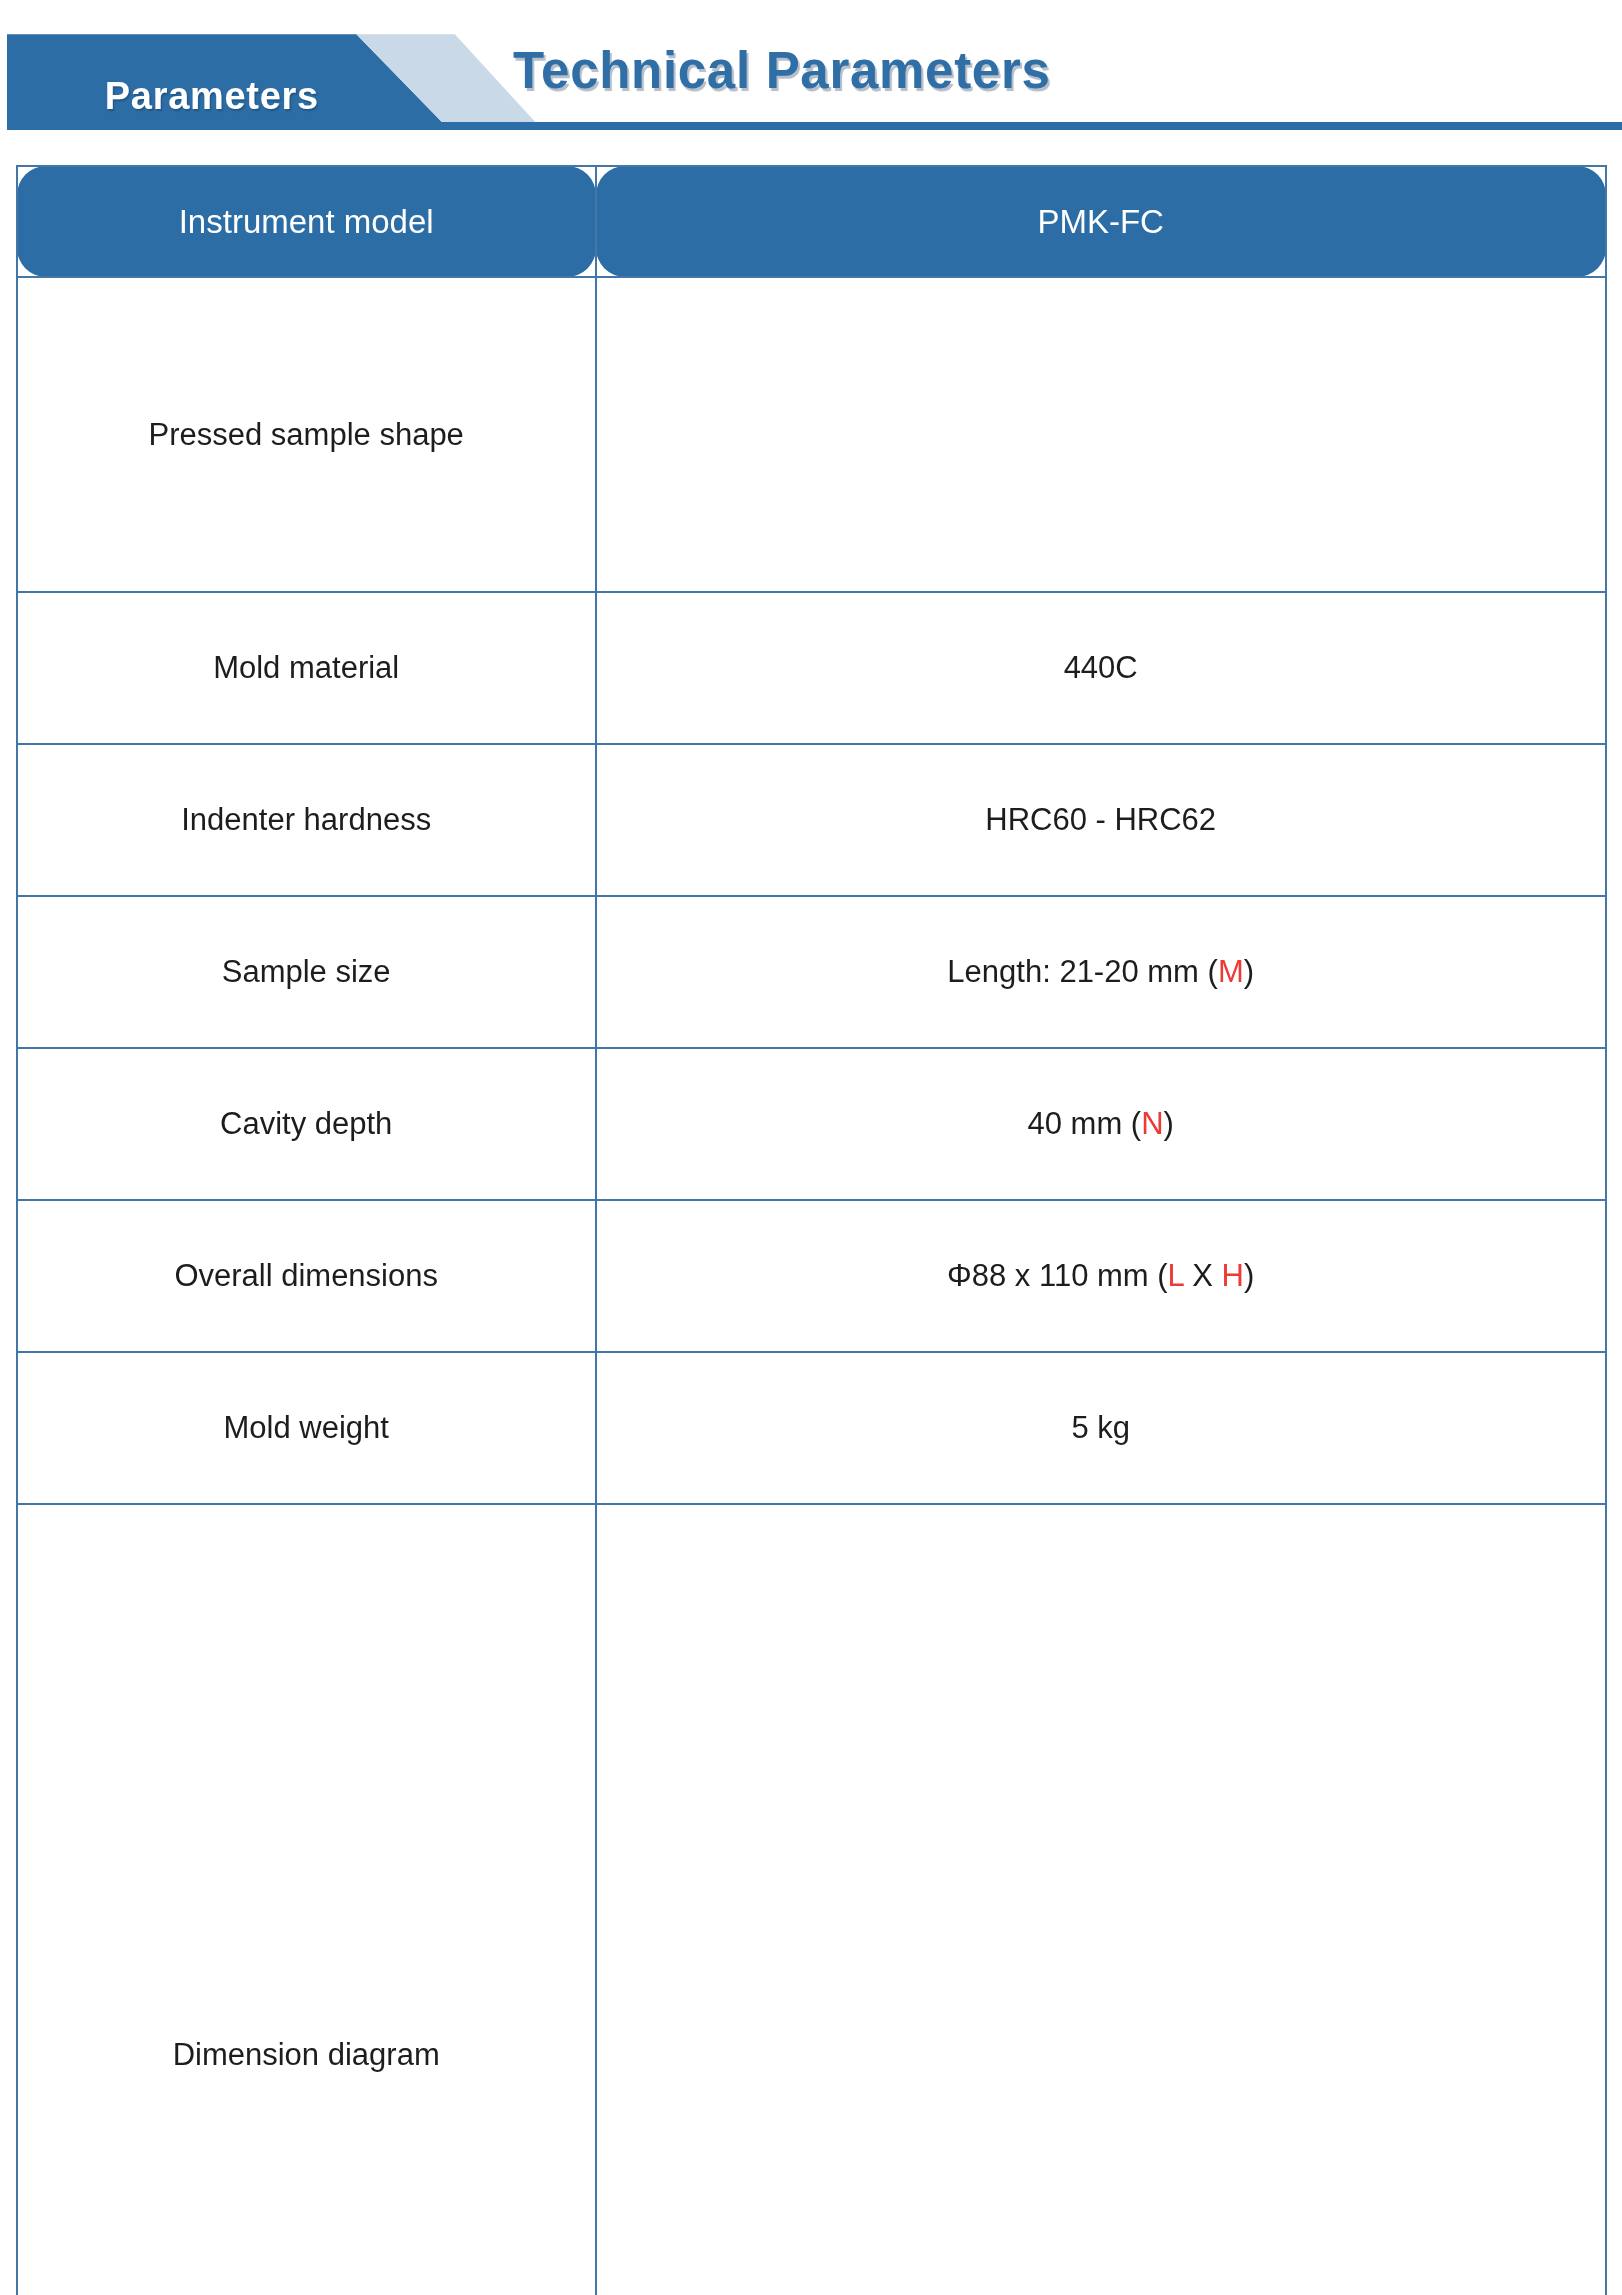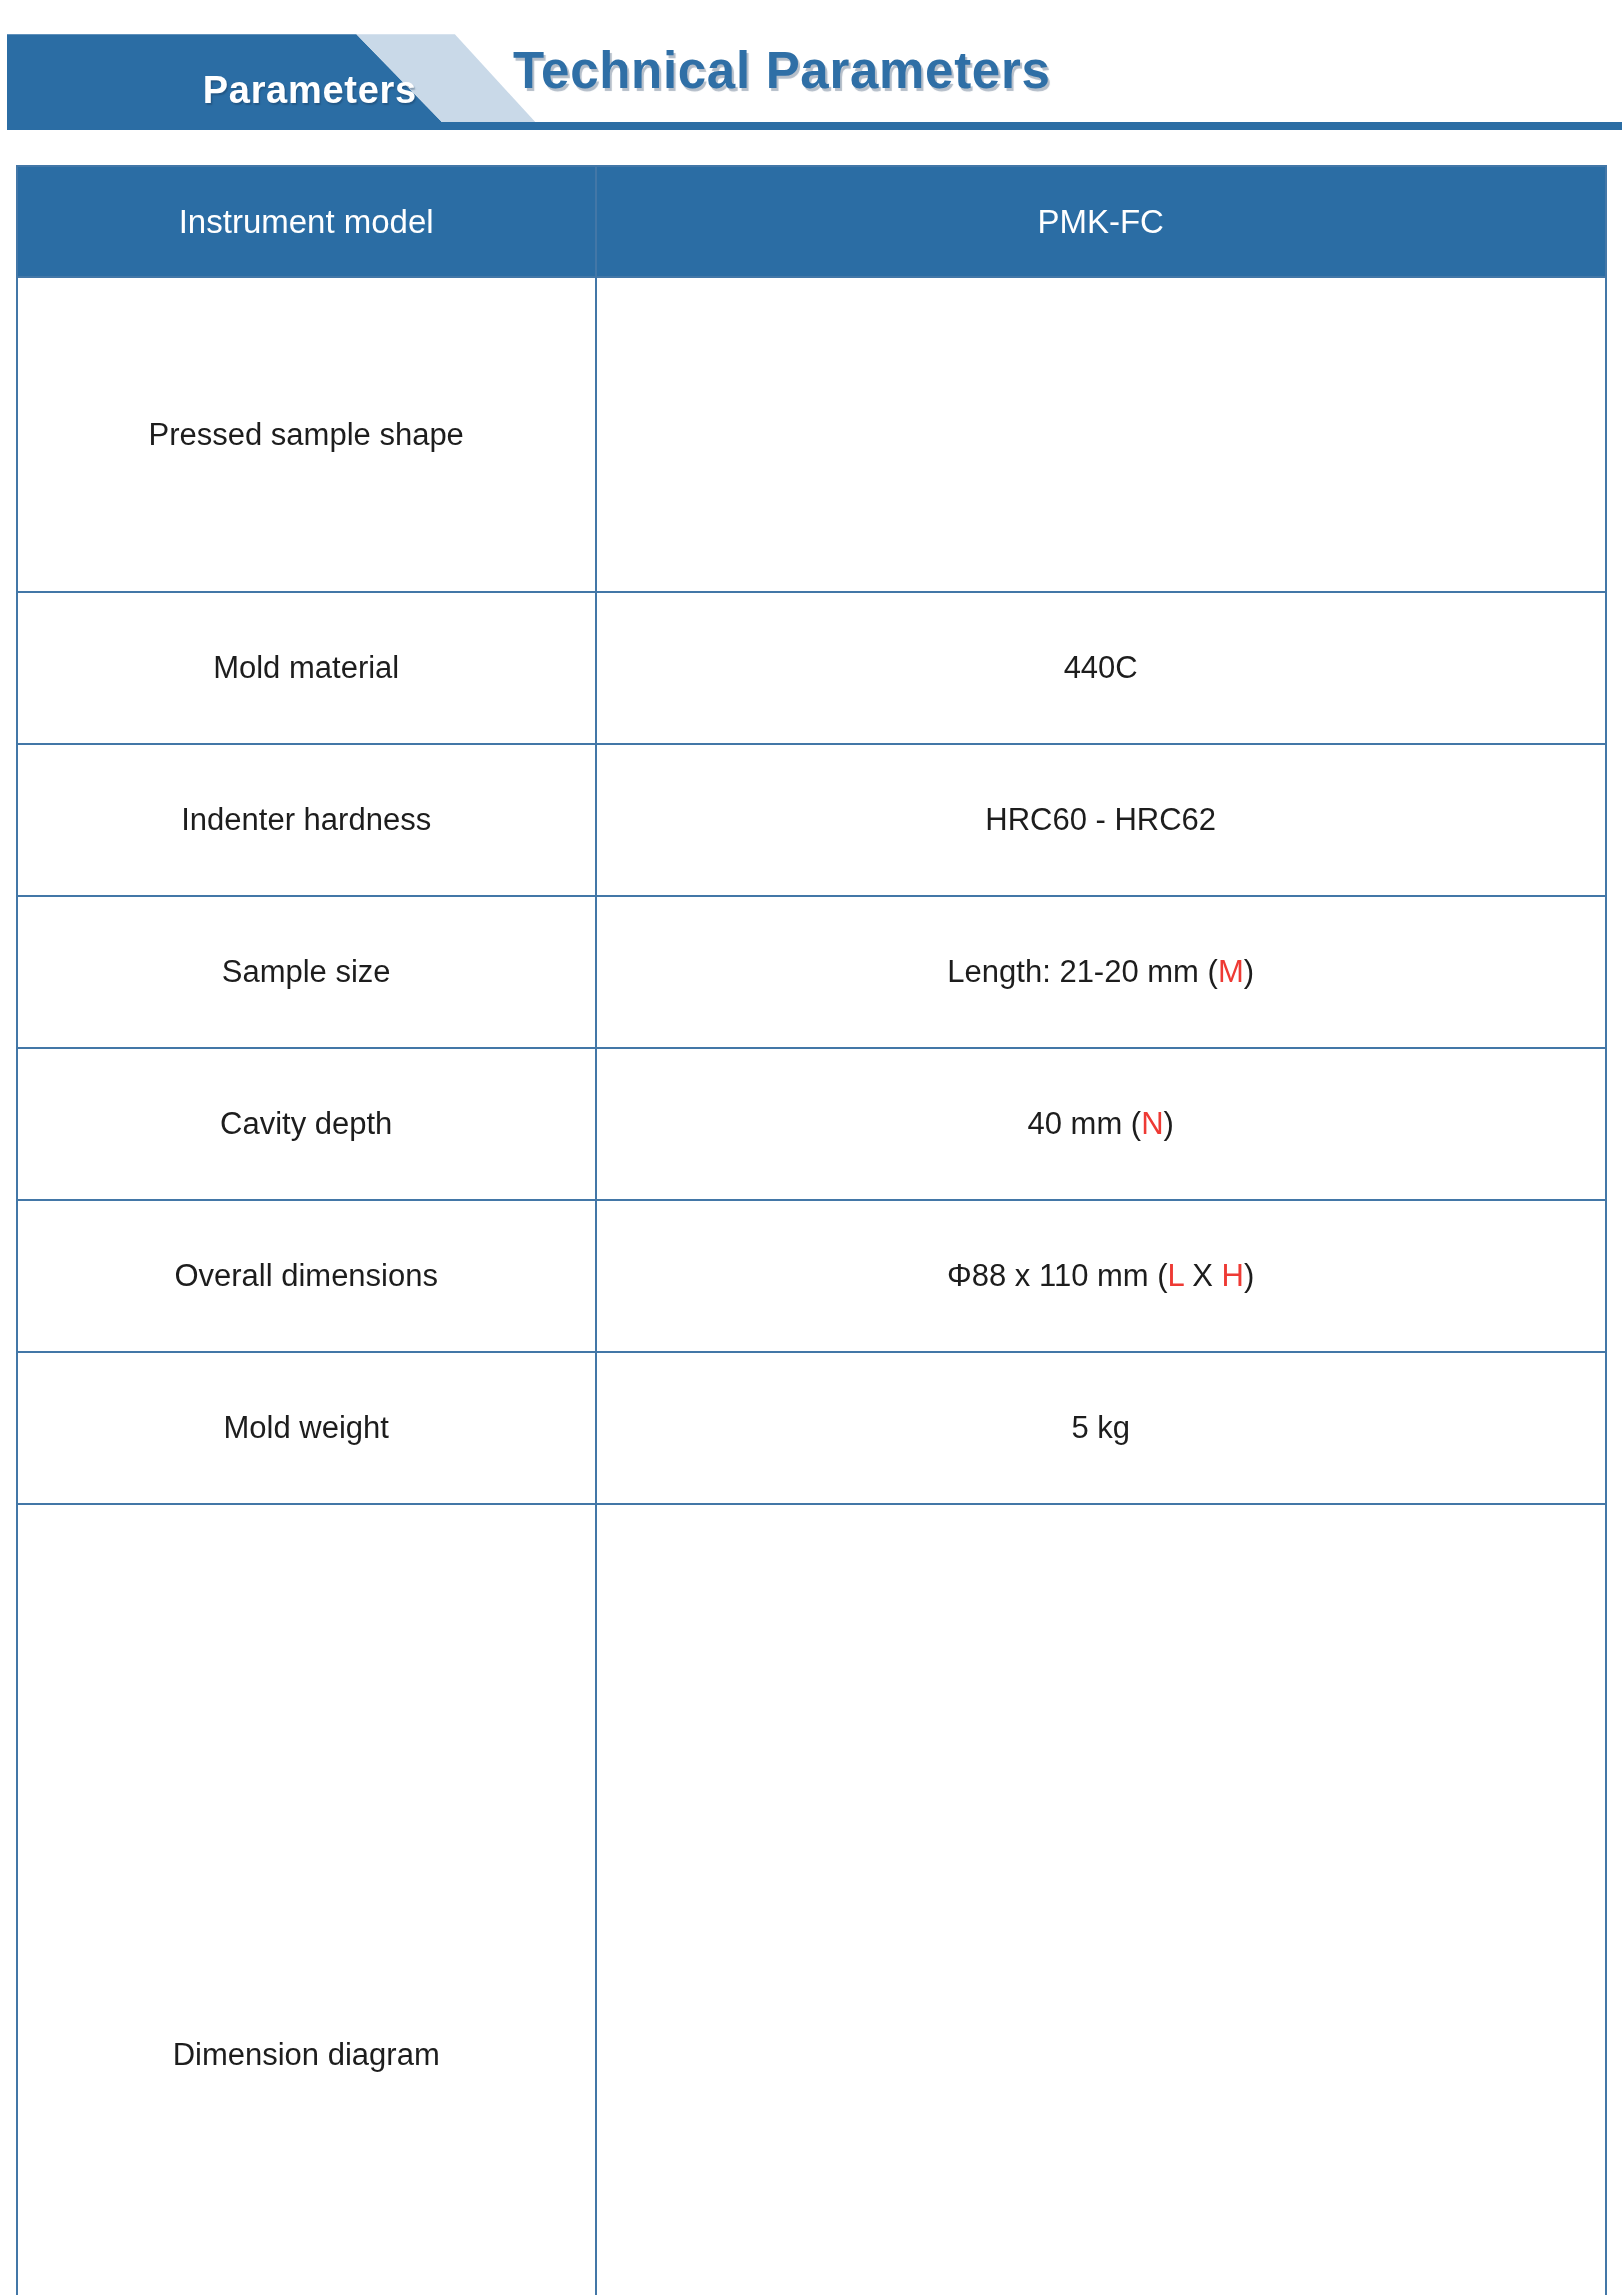--- a/index.html
+++ b/index.html
@@ -8,35 +8,35 @@
     --block-top:#3b6e67; --block-front:#a7cabf; --block-side:#4a7a73;
   }
   html,body{margin:0;padding:0;background:#ffffff;}
   body{font-family:"Liberation Sans", sans-serif;}
   .page{position:relative;width:1623px;height:2295px;background:#fff;overflow:hidden;}
 
   
   .badge-svg{position:absolute;left:6.8px;top:34px;width:547px;height:96px;}
   .badge-dark{fill:var(--accent-blue);}
   .badge-light{fill:var(--light-blue);}
-  .badge-text{position:absolute;left:6.8px;top:42px;width:410px;height:96px;
-    line-height:96px;text-align:right;color:#fff;font-size:38px;font-weight:bold;
+  .badge-text{position:absolute;left:6.8px;top:48px;width:410px;height:96px;
+    line-height:96px;text-align:center;color:#fff;font-size:38px;font-weight:bold;
     text-shadow:1.4px 2.1px 1.4px rgba(20,50,80,.35);letter-spacing:0.7px;}
   .header-bar{position:absolute;left:6.8px;right:0;top:122px;height:8.2px;background:var(--accent-blue);}
   .page-title{position:absolute;left:513px;right:0;top:30px;height:96px;line-height:82px;
     text-align:left;color:var(--title-blue);font-size:51px;font-weight:bold;letter-spacing:0.7px;
     text-shadow:2.1px 2.7px 0.7px rgba(90,110,135,.45);}
 
   
   table.params{position:absolute;left:15.7px;top:165px;width:1591px;border-collapse:collapse;table-layout:fixed;}
   table.params td{border:2.7px solid var(--border-blue);text-align:center;vertical-align:middle;
     color:var(--text-dark);font-size:31px;padding:0;}
   td.c1{width:577px;}
   tr.r-header{height:111px;}
-  tr.r-header td{background:var(--accent-blue);color:#ffffff;font-size:33px;}
+  tr.r-header td{background:var(--accent-blue);color:#ffffff;font-size:33px;border-radius:29px;}
   tr.r-sample{height:315px;padding-left:24px;}
   tr.r-text{height:152px;}
   tr.r-diagram{height:1101px;}
   .red{color:var(--red);}
   .cell-fig{position:relative;width:100%;height:100%;}
   .cell-fig svg{position:absolute;left:0;top:0;width:100%;height:100%;display:block;}
 
   
   .dim-line{stroke:var(--red);stroke-width:7;fill:none;}
   .dim-label{fill:var(--red);font-size:46px;font-family:"Liberation Sans",sans-serif;}

